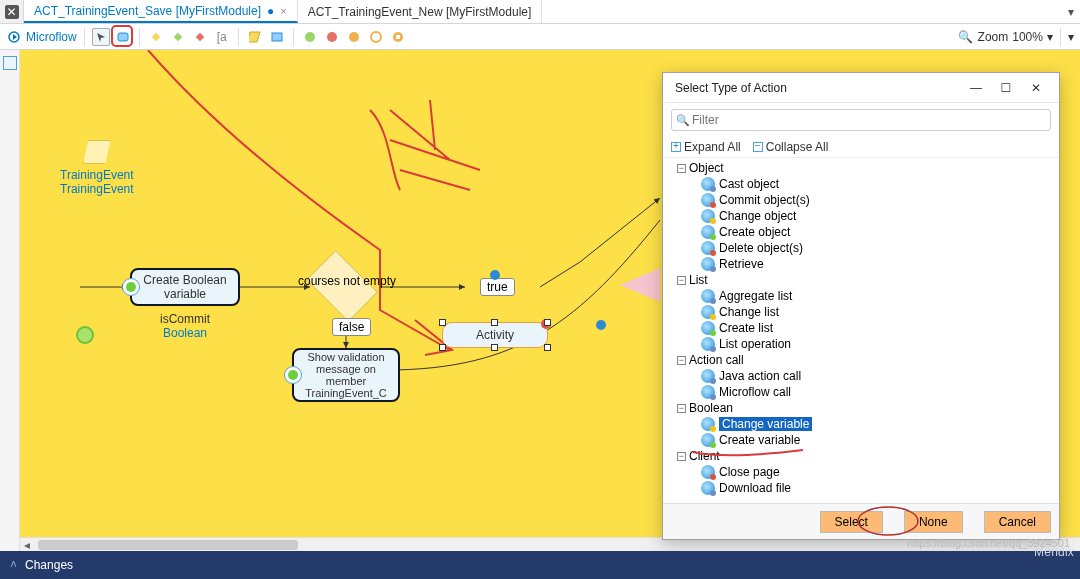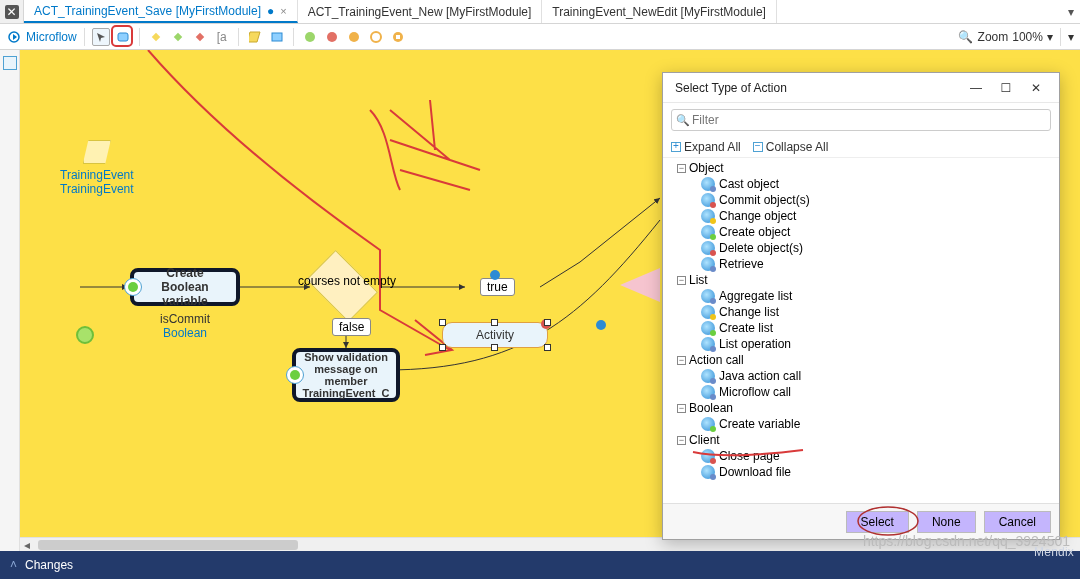--- a/index.html
+++ b/index.html
@@ -37,21 +37,21 @@
   .hscroll .track{height:100%; display:flex;}
   .hscroll .btn{width:14px; display:flex;align-items:center;justify-content:center;color:#666;}
   .hscroll .bar{margin-left:4px; width:260px; height:10px; background:#ccc; border-radius:3px; margin-top:2px;}
 
   
   .entity { position:absolute; left:40px; top:90px; text-align:center; color:#0079c9;}
   .entity .chip{width:28px;height:24px; background:#fff2b2; border:1px solid #d8c440; clip-path: polygon(20% 0,100% 0,80% 100%,0 100%); margin:0 auto 4px;}
 
   
   .start-node{position:absolute; left:56px; top:276px; width:18px;height:18px;border-radius:50%; background:#a8e26a; border:2px solid #6fbf3a;}
-  .act-node{position:absolute; border:4px solid #0f172a; background:#e9f4fb; border-radius:8px; display:flex; align-items:center; justify-content:center; text-align:center; padding:4px 8px; color:#333;font-weight:bold;}
+  .act-node{position:absolute; border:2px solid #0f172a; background:#e9f4fb; border-radius:8px; display:flex; align-items:center; justify-content:center; text-align:center; padding:4px 8px; color:#333;}
   .badge{position:absolute; left:-10px; top:50%; transform:translateY(-50%); width:18px;height:18px;border-radius:50%; background:#fff;border:1px solid #4ea1d3; display:flex;align-items:center;justify-content:center;}
   .badge.green::after{content:"";width:10px;height:10px;border-radius:50%;background:#6bcf3f;}
   .node-sub{position:absolute; text-align:center; color:#333;}
   .node-sub .blue{color:#0079c9;}
   .decision{position:absolute; width:84px; height:50px; background:#fff0c0; border:1px solid #d8c440; transform:rotate(45deg);}
   .decision-label{position:absolute; text-align:center; width:110px;}
   .flow-label{position:absolute; border:1px solid #888; background:#fff; border-radius:3px; padding:1px 6px;}
   .activity-sel{position:absolute; border:1px solid #e0a040; background:#e9f4fb; border-radius:10px; display:flex;align-items:center;justify-content:center; color:#333;}
   .sel-handle{position:absolute; width:7px;height:7px;background:#fff;border:1px solid #333;}
   .red-dot{position:absolute;width:10px;height:10px;border-radius:50%;background:#d9534f;}
@@ -84,48 +84,45 @@
   .ic.blue{background:radial-gradient(circle at 40% 40%,#aee3ff,#2d8bd4);}
   .ic.blue::after{content:"";position:absolute;right:-1px;bottom:-1px;width:6px;height:6px;border-radius:50%;}
   .ic.g::after{background:#6bcf3f;}
   .ic.y::after{background:#f0c419;}
   .ic.r::after{background:#d9534f;}
   .ic.p::after{background:#6a8bc9;}
   .tree-row.sel .lbl{background:#1466c3;color:#fff;padding:0 3px;}
   .indent1{padding-left:14px;}
   .indent2{padding-left:38px;}
   .dlg-foot{height:36px;border-top:1px solid #e0e0e0; display:flex; justify-content:flex-end; align-items:center; gap:8px; padding:0 8px; background:#f7f7f7;}
-  .dlg-foot button{height:22px; padding:0 14px; border:1px solid #bbb; background:#c4b5fd; cursor:pointer;font-size:12px;}
+  .dlg-foot button{height:22px; padding:0 14px; border:1px solid #bbb; background:#fdba74; cursor:pointer;font-size:12px;margin-left:13px;}
   .scribble-red{stroke:#d93a3a;stroke-width:2;fill:none;}
   .annot-circle{stroke:#b03030;stroke-width:1.5;fill:none;}
 
   
   .status{position:absolute;left:0;right:0;bottom:0;height:28px;background:#233a6b;color:#fff;display:flex;align-items:center;padding:0 10px;}
   .status-left{display:flex;align-items:center;gap:8px;}
   .status-chev{color:#8aa6d4;}
   .watermark{position:absolute;right:6px;bottom:20px;color:#cfd6e4;font-size:12px;letter-spacing:.2px;}
-  .footer-url{position:absolute;right:10px;bottom:0px;color:#bbb;font-size:14px;}
+  .footer-url{position:absolute;right:10px;bottom:0px;color:#bbb;font-size:11px;}
 </style>
 </head>
 <body>
 
 <div class="tabstrip">
   <div class="close-all">
       <span>✕</span>
     </div>
   <div class="tab active">
     <span>ACT_TrainingEvent_Save [MyFirstModule]</span>
     <span class="dirty">●</span>
     <span class="close">×</span>
   </div>
   <div class="tab">
     <span>ACT_TrainingEvent_New [MyFirstModule]</span>
-  </div>
-  <div class="tab">
-    <span>TrainingEvent_NewEdit [MyFirstModule]</span>
   </div>
   <div class="tabstrip-fill"></div>
   <div class="tab-drop">▾</div>
 </div>
 
 <div class="toolbar">
   <div class="toolbar-left">
     <span class="tool-label">
       <span class="tool-icon">
        <svg width="14" height="14">
@@ -390,20 +387,24 @@
         <span class="ic blue p"></span>
         <span class="lbl">Microflow call</span>
       </div>
 
     <div class="tree-row group indent1">
         <span class="tw">
           <span class="tgl">−</span>
         </span>
         <span class="lbl">Boolean</span>
       </div>
+    <div class="tree-row indent2 sel">
+        <span class="ic blue y"></span>
+        <span class="lbl">Change variable</span>
+      </div>
     <div class="tree-row indent2">
         <span class="ic blue g"></span>
         <span class="lbl">Create variable</span>
       </div>
 
     <div class="tree-row group indent1">
         <span class="tw">
           <span class="tgl">−</span>
         </span>
         <span class="lbl">Client</span>

